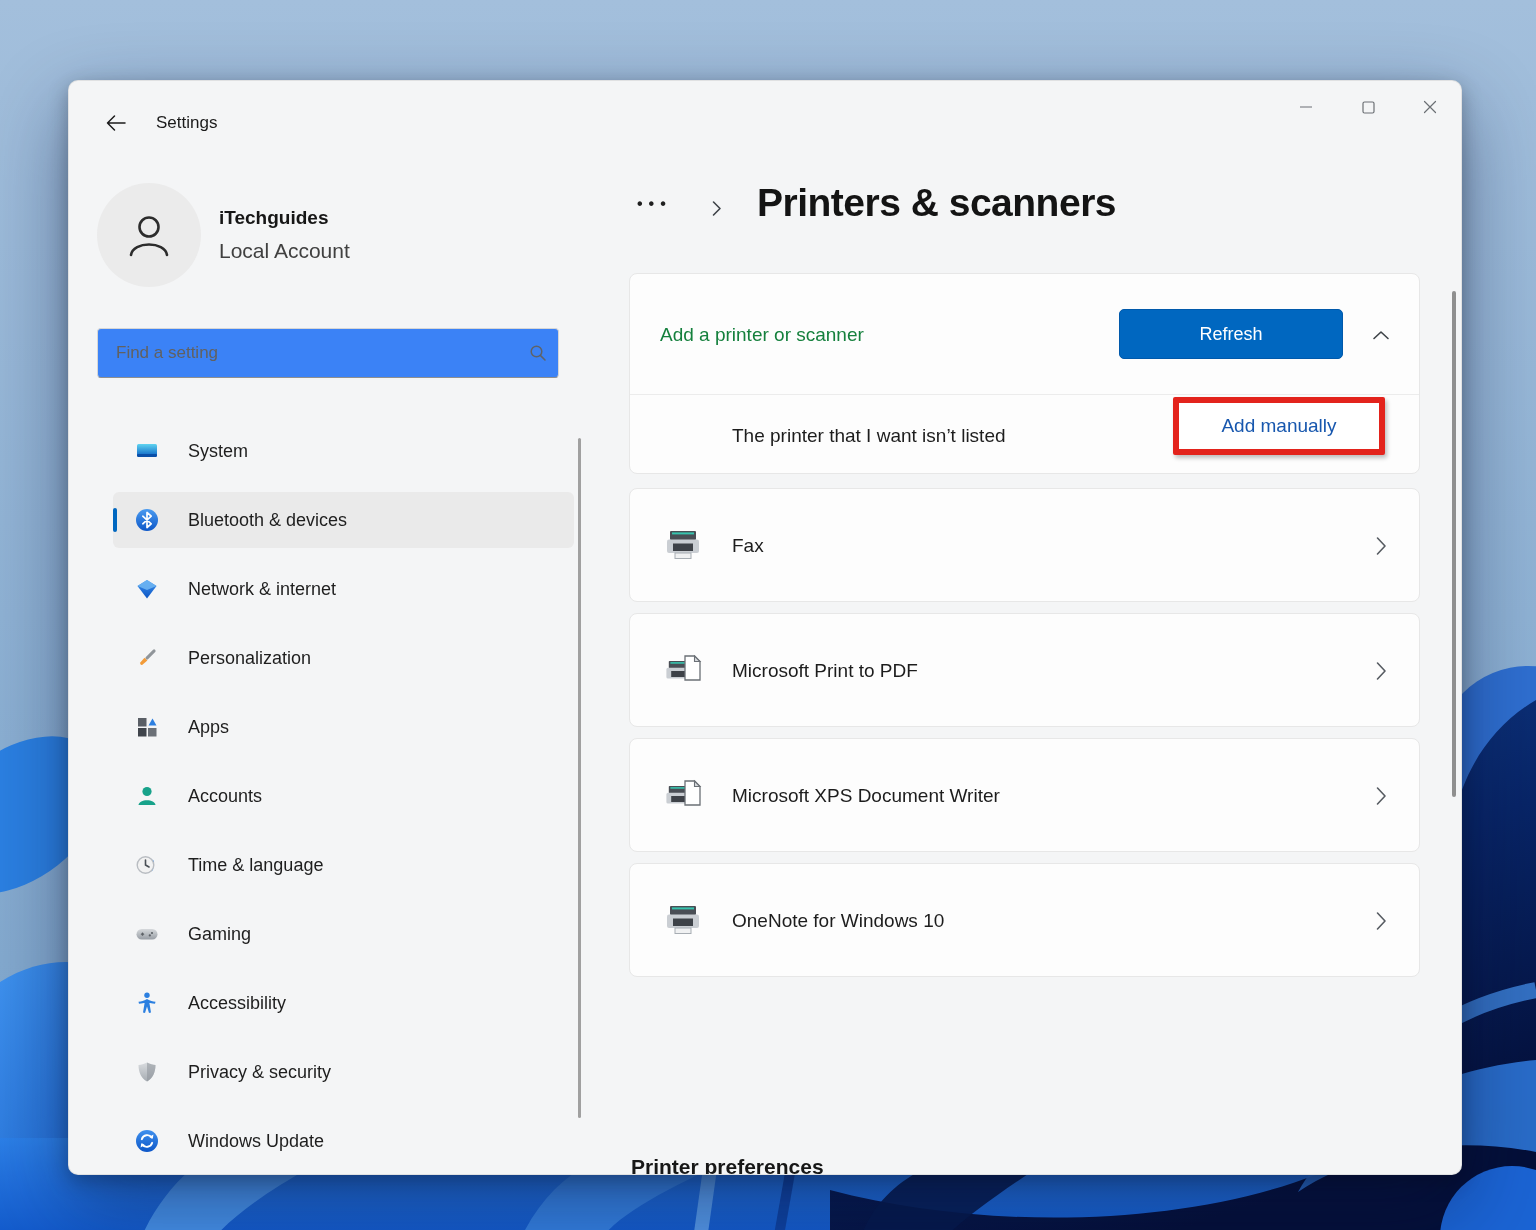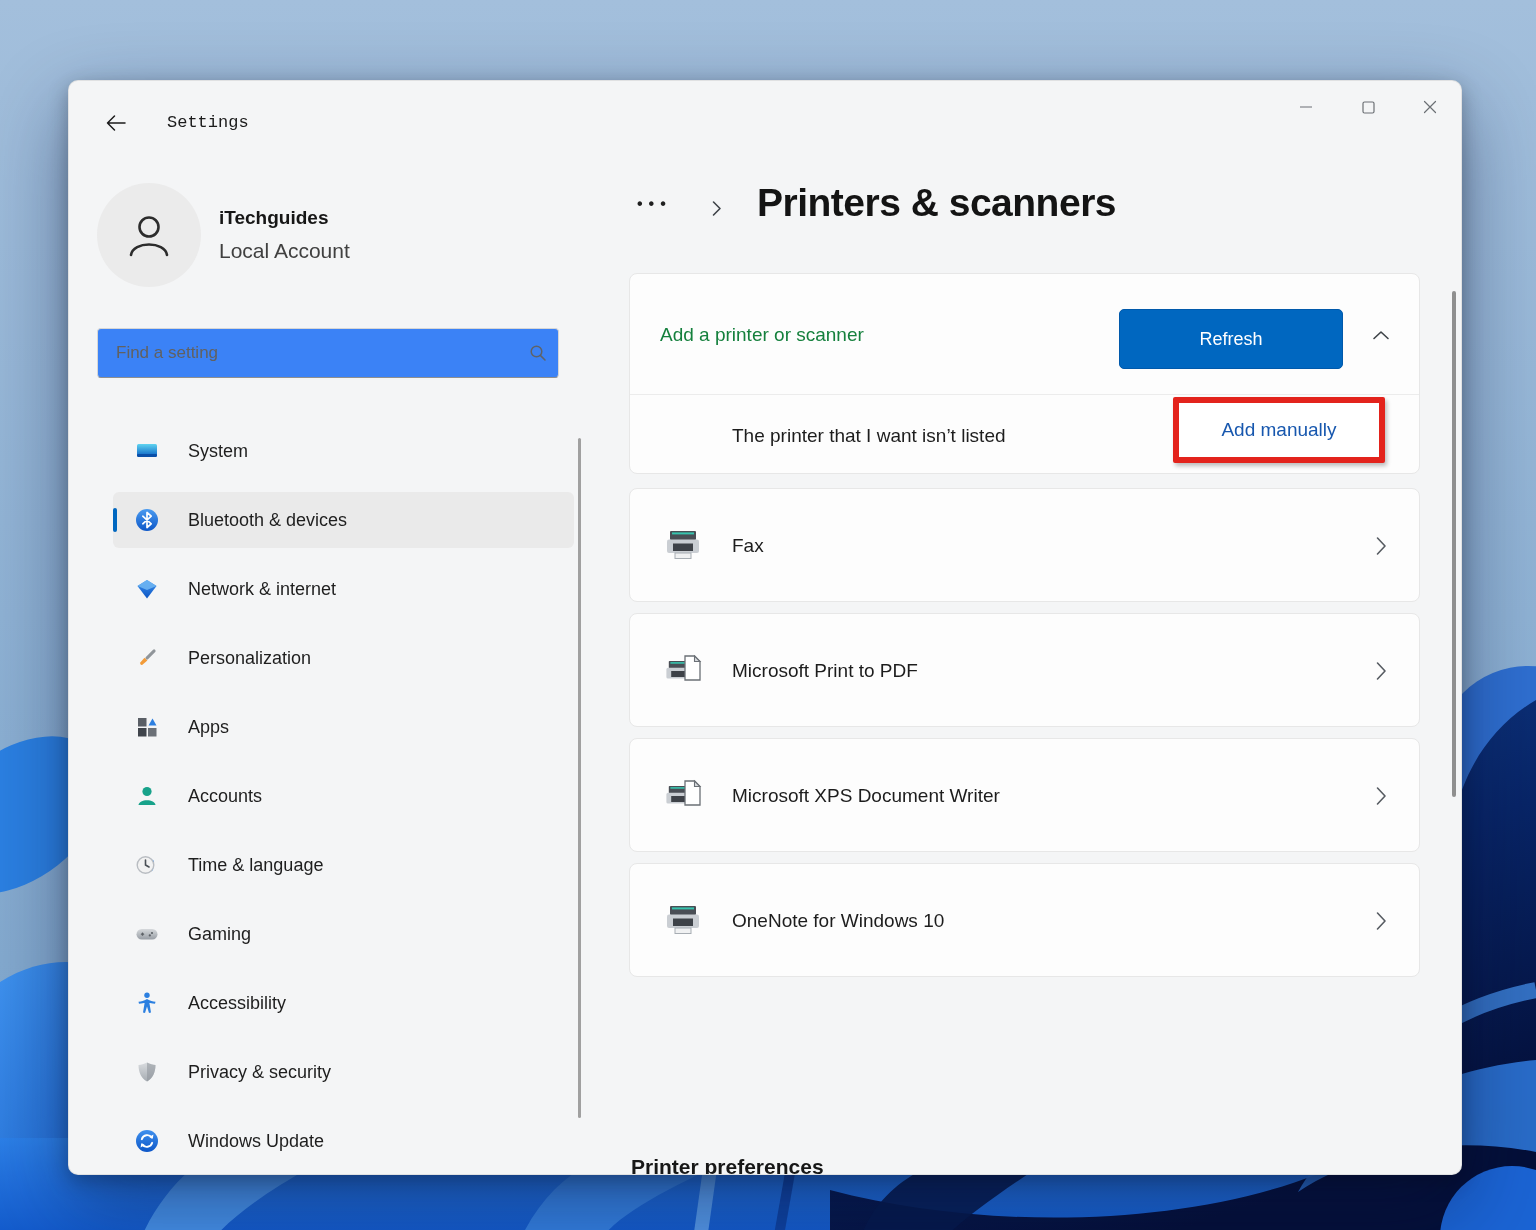--- a/index.html
+++ b/index.html
@@ -12,21 +12,21 @@
   .bloom { position:absolute; left:0; top:590px; width:1536px; height:650px; }
 
   
   .window { position:absolute; left:68px; top:80px; width:1394px; height:1095px;
             background:#f4f5f6; border-radius:10px; z-index:5; overflow:hidden;
             border:1px solid rgba(0,0,0,.08);
             box-shadow:0 30px 80px rgba(8,20,60,.45), 0 6px 20px rgba(0,0,0,.28); }
 
   .back-btn { position:absolute; left:32px; top:28px; width:30px; height:28px;
               display:flex; align-items:center; justify-content:center; cursor:pointer; }
-  .tb-title { position:absolute; left:98px; top:32px; font-size:17px; color:#1b1b1b;font-family:Liberation Mono, monospace; }
+  .tb-title { position:absolute; left:87px; top:32px; font-size:17px; color:#1b1b1b; }
 
   .win-controls { position:absolute; right:0; top:0; height:56px; display:flex; }
   .wc-btn { width:62px; height:52px; display:flex; align-items:center; justify-content:center; }
 
   
   .avatar { position:absolute; left:28px; top:102px; width:104px; height:104px;
             border-radius:50%; background:#ebebeb; display:flex; align-items:center; justify-content:center; }
   .user-name { position:absolute; left:150px; top:126px; font-size:19px; font-weight:bold; color:#161616; }
   .user-type { position:absolute; left:150px; top:158px; font-size:21px; color:#404040; }
 
@@ -55,29 +55,29 @@
                 letter-spacing:6px; color:#1f1f1f; cursor:pointer; }
   .crumb-chev { position:absolute; left:643px; top:119px; }
   .page-title { position:absolute; left:688px; top:100px; font-size:39px; font-weight:bold;
                 color:#141414; letter-spacing:-0.5px; white-space:nowrap; }
 
   
   .card { background:#fdfdfd; border:1px solid #e7e7e7; border-radius:8px; }
   .add-card { position:absolute; left:560px; top:192px; width:791px; height:201px; }
   .add-row1 { position:relative; height:120px; }
   .add-label { position:absolute; left:30px; top:50px; font-size:19px; color:#15803d; }
-  .refresh-btn { position:absolute; left:489px; top:35px; width:224px; height:60px;
+  .refresh-btn { position:absolute; left:489px; top:35px; width:224px; height:50px;
                  background:#0067c0; border:1px solid #0059ab; border-radius:5px;
                  color:#ffffff; font-size:18px; font-family:"Liberation Sans",sans-serif;
                  display:flex; align-items:center; justify-content:center; cursor:pointer; }
   .collapse-btn { position:absolute; left:738px; top:50px; width:26px; height:22px;
                   display:flex; align-items:center; justify-content:center; cursor:pointer; }
   .add-divider { position:absolute; left:0; top:120px; width:100%; height:1px; background:#ececec; }
   .notlisted { position:absolute; left:102px; top:151px; font-size:19px; color:#1d1d1d; }
-  .red-box { position:absolute; left:543px; top:123px; width:212px; height:66px;
+  .red-box { position:absolute; left:543px; top:123px; width:212px; height:58px;
              border:6px solid #e3231c; border-radius:2px; background:#ffffff;
              box-shadow:2px 3px 4px rgba(0,0,0,.25);
              display:flex; align-items:center; justify-content:center; }
   .add-link { font-size:19px; color:#1757ae; cursor:pointer; }
 
   .printer-list { position:absolute; left:560px; top:407px; width:791px; }
   .printer-row { position:relative; width:791px; height:114px; margin-bottom:11px; cursor:pointer; }
   .pr-ico { position:absolute; left:34px; top:39px; width:38px; height:36px; }
   .pr-name { position:absolute; left:102px; top:46px; font-size:19px; color:#1d1d1d; white-space:nowrap; }
   .pr-chev { position:absolute; right:32px; top:47px; }

